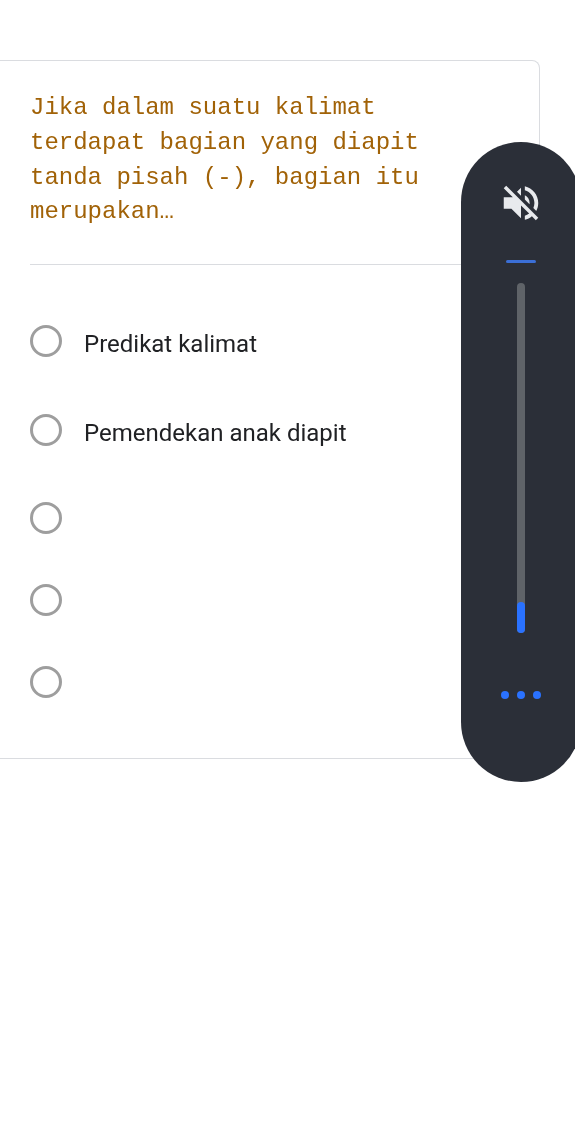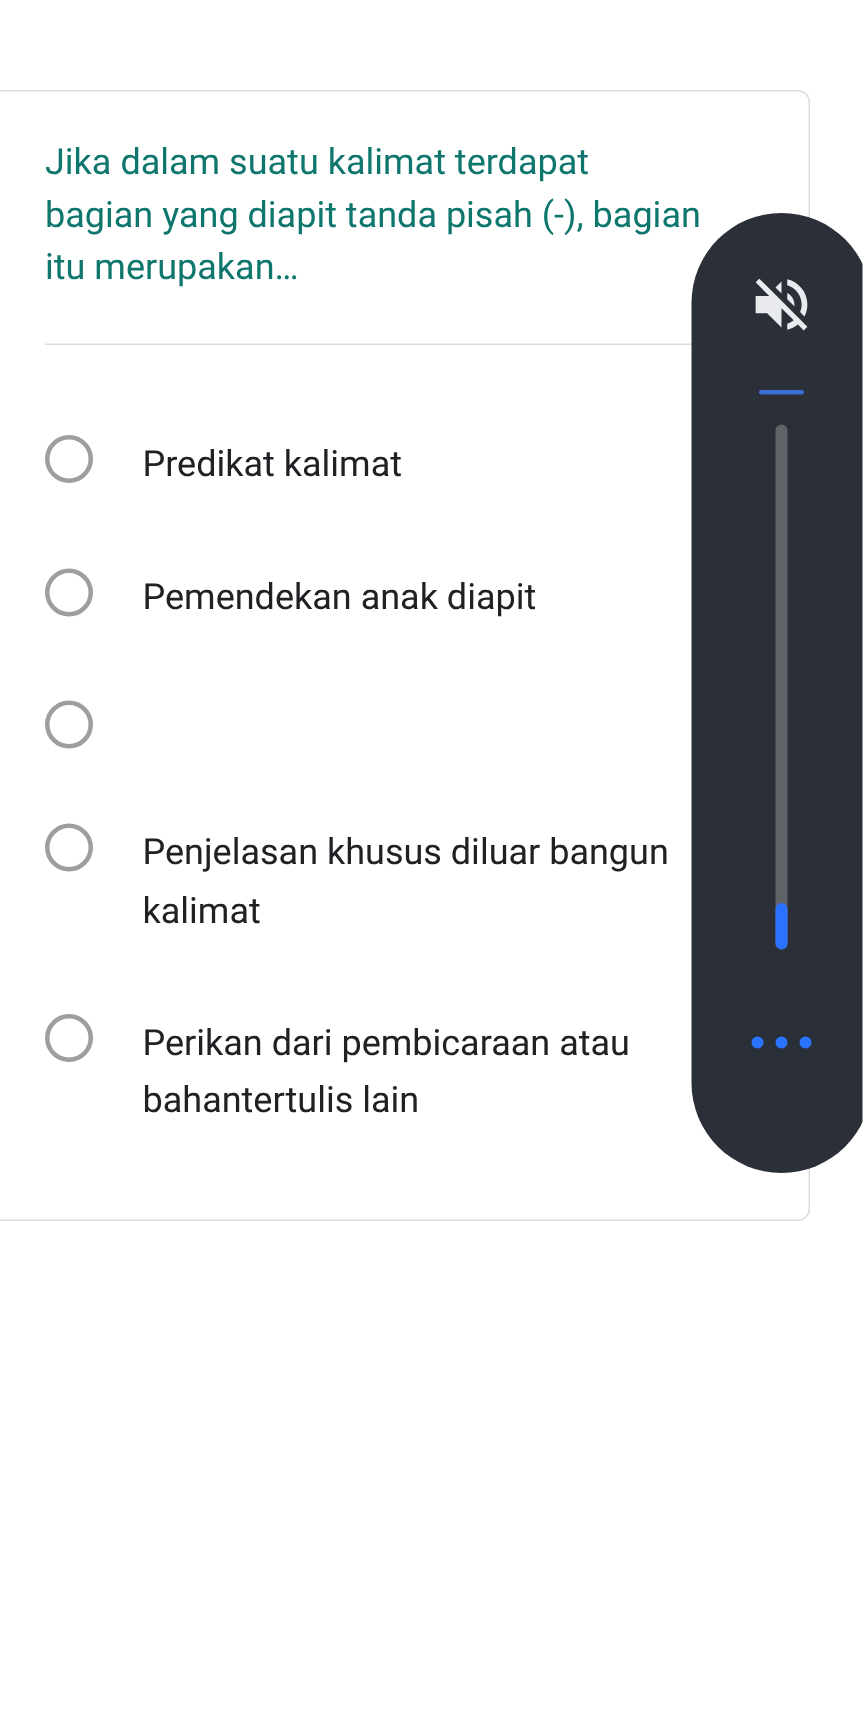--- a/index.html
+++ b/index.html
@@ -22,37 +22,38 @@
       width: 540px;
       border: 1px solid #dadce0;
       border-left: none;
       border-radius: 0 8px 8px 0;
       background: #fff;
       padding: 30px 30px 60px 30px;
     }
     .question {
       font-size: 24px;
       line-height: 1.45;
-      color: #0f766e;
+      color: #a16207;
       padding-right: 40px;
+      font-family: Liberation Mono, monospace;
     }
     .divider {
       border: none;
       border-top: 1px solid #dadce0;
       margin-top: 34px;
       margin-bottom: 10px;
     }
     .options {
       display: flex;
       flex-direction: column;
     }
     .option {
       display: flex;
       align-items: flex-start;
-      gap: 33px;
+      gap: 22px;
       padding-top: 50px;
       cursor: pointer;
     }
     .radio {
       flex: 0 0 auto;
       width: 32px;
       height: 32px;
       border: 3px solid #9e9e9e;
       border-radius: 50%;
       margin-top: 0;
@@ -130,25 +131,23 @@
     </label>
     <label class="option">
       <span class="radio"></span>
       <span class="opt-label">Pemendekan anak diapit</span>
     </label>
     <label class="option">
       <span class="radio"></span>
     </label>
     <label class="option">
       <span class="radio"></span>
-      <span class="opt-label">Penjelasan khusus diluar bangun kalimat</span>
     </label>
     <label class="option">
       <span class="radio"></span>
-      <span class="opt-label">Perikan dari pembicaraan atau bahantertulis lain</span>
     </label>
   </div>
 </div>
 
 <div class="volume-pill">
   <svg class="mute-icon" viewBox="0 0 24 24">
     <path fill="currentColor" d="M16.5 12c0-1.77-1.02-3.29-2.5-4.03v2.21l2.45 2.45c.03-.2.05-.41.05-.63zm2.5 0c0 .94-.2 1.82-.54 2.64l1.51 1.51C20.63 14.91 21 13.5 21 12c0-4.28-2.99-7.86-7-8.77v2.06c2.89.86 5 3.54 5 6.71zM4.27 3L3 4.27 7.73 9H3v6h4l5 5v-6.73l4.25 4.25c-.67.52-1.42.93-2.25 1.18v2.06c1.38-.31 2.63-.95 3.69-1.81L19.73 21 21 19.73l-9-9L4.27 3zM12 4L9.91 6.09 12 8.18V4z"></path>
   </svg>
   <div class="accent-bar"></div>
   <div class="track">

